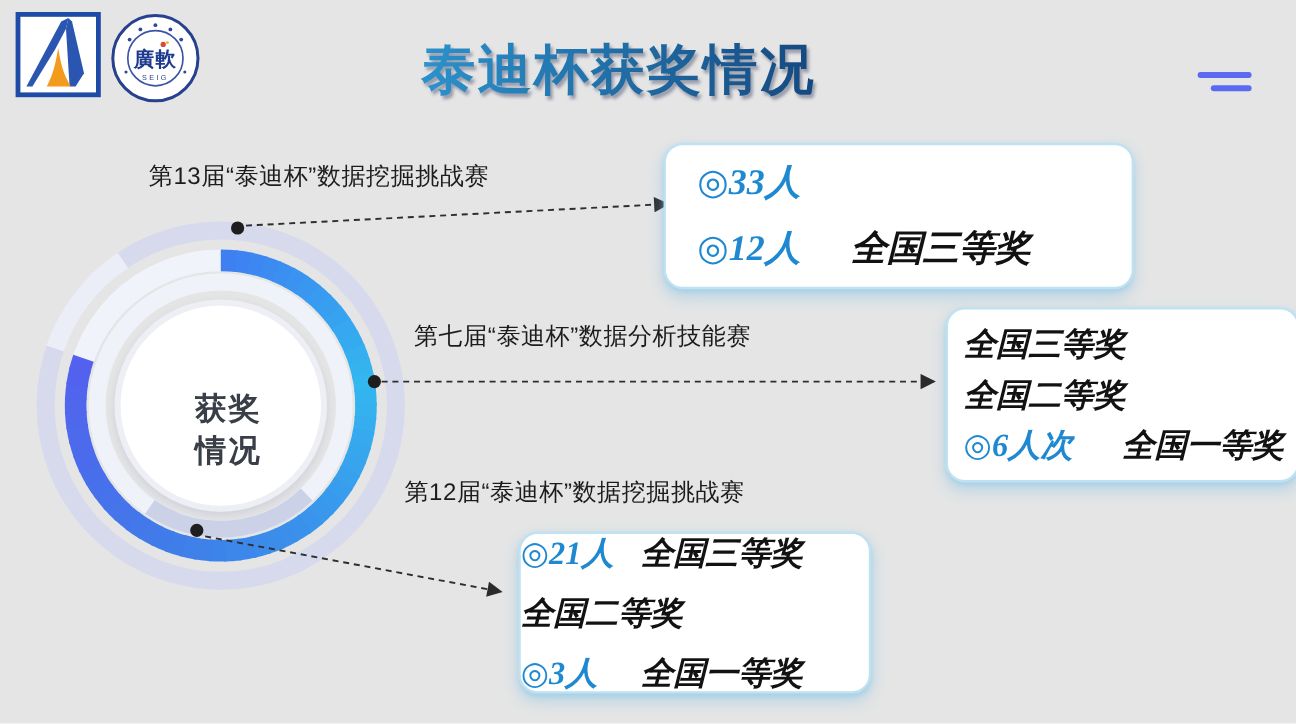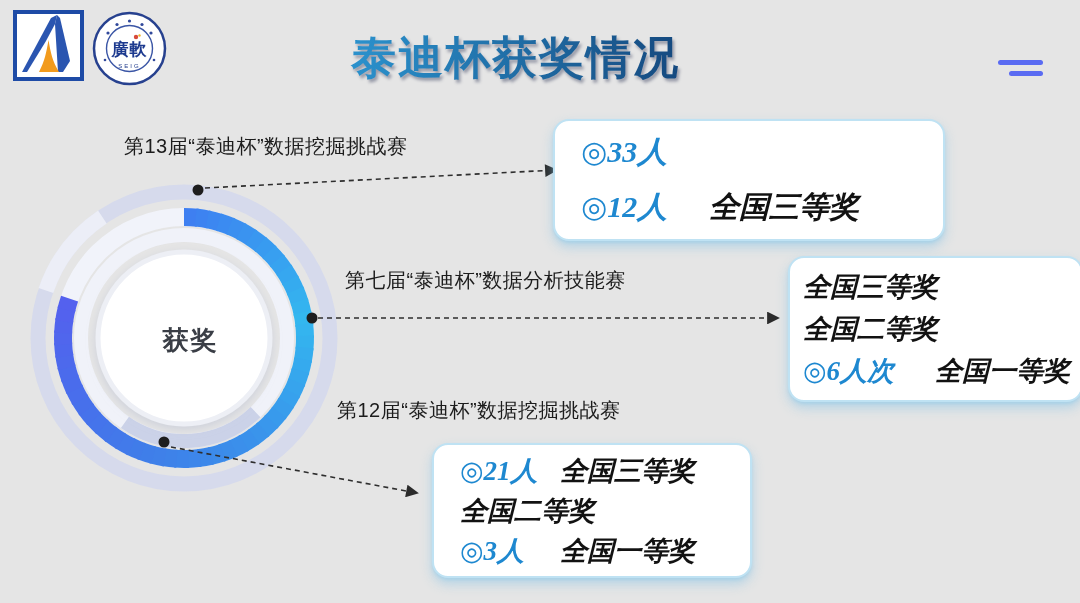--- a/index.html
+++ b/index.html
@@ -35,21 +35,21 @@
         box-shadow:0 6px 12px rgba(120,190,230,.45),0 2px 3px rgba(150,205,235,.35);
         display:flex;flex-direction:column;justify-content:center;
         font-family:"Liberation Serif","DejaVu Serif",serif;font-weight:600;}
   .card-row{display:flex;align-items:baseline;white-space:nowrap;font-style:italic;}
   .count{color:#1e88d0;}
   .award{color:#121212;}
   .card-1{left:553px;top:119px;width:362px;height:118px;padding-left:26px;gap:14px;font-size:30px;}
   .card-1 .count{min-width:128px;}
   .card-2{left:788px;top:256px;width:278px;height:142px;padding-left:13px;gap:6px;font-size:27px;}
   .card-2 .count{min-width:132px;}
-  .card-3{left:432px;top:443px;width:290px;height:131px;padding-left:26px;gap:4px;font-size:27px;}
+  .card-3{left:432px;top:443px;width:290px;height:131px;gap:14px;font-size:27px;}
   .card-3 .count{min-width:100px;}
 </style>
 </head>
 <body>
 <div class="slide">
 
   <svg width="1080" height="603" viewBox="0 0 1080 603">
     <defs>
       <filter id="softsh" x="-40%" y="-40%" width="180%" height="180%">
         <feDropShadow dx="0" dy="3" stdDeviation="4" flood-color="#b9bfd2" flood-opacity="0.55"></feDropShadow>
@@ -157,20 +157,21 @@
 
   <div class="abs title" id="title" style="background-image: linear-gradient(90deg, rgb(47, 159, 219), rgb(21, 73, 127));">泰迪杯获奖情况</div>
 
   <div>
     <div class="menu-line" id="menuline1" style="left: 998px; top: 60px; width: 45px; background: rgb(90, 107, 242);"></div>
     <div class="menu-line" id="menuline2" style="left: 1009px; top: 71px; width: 34px; background: rgb(90, 107, 242);"></div>
   </div>
 
   <div class="abs center-label">
     <div>获奖</div>
+    <div>情况</div>
   </div>
 
   <div class="abs comp-label label-1">第13届“泰迪杯”数据挖掘挑战赛</div>
   <div class="abs comp-label label-2">第七届“泰迪杯”数据分析技能赛</div>
   <div class="abs comp-label label-3">第12届“泰迪杯”数据挖掘挑战赛</div>
 
   <div class="card card-1">
     <div class="card-row">
       <span class="count"><span>◎</span><span>33人</span></span>
     </div>

